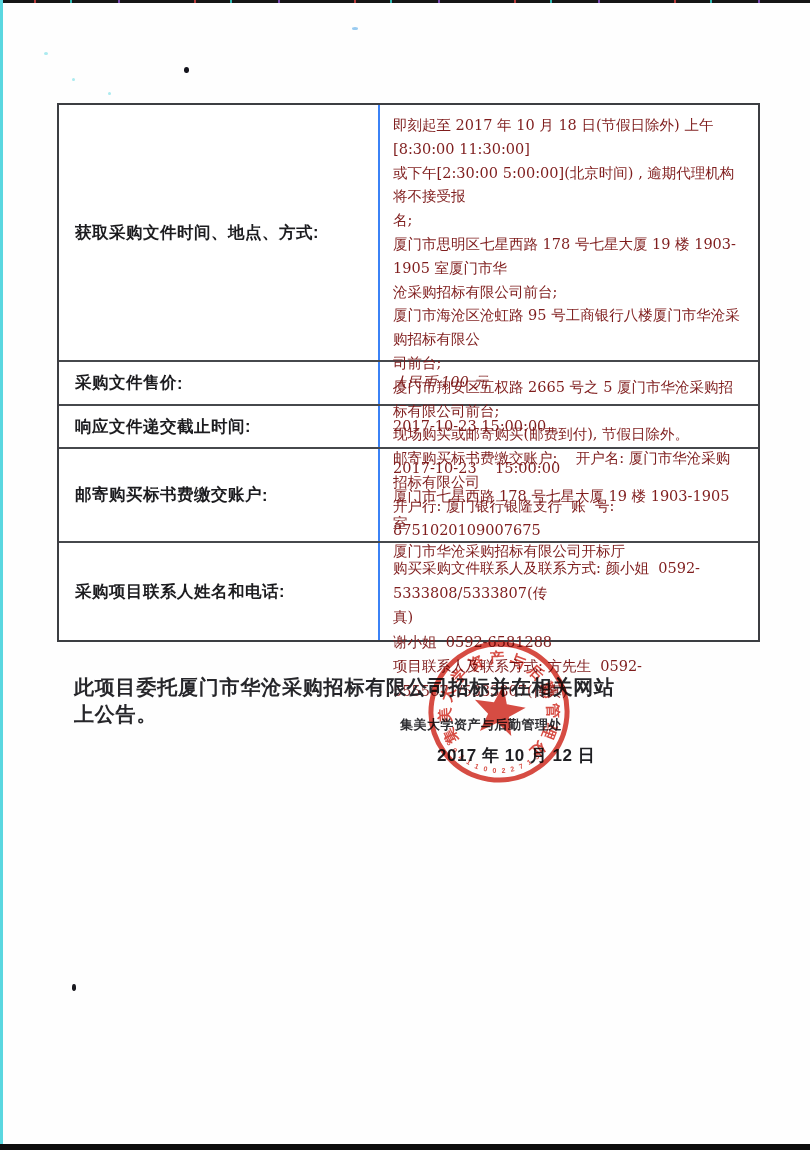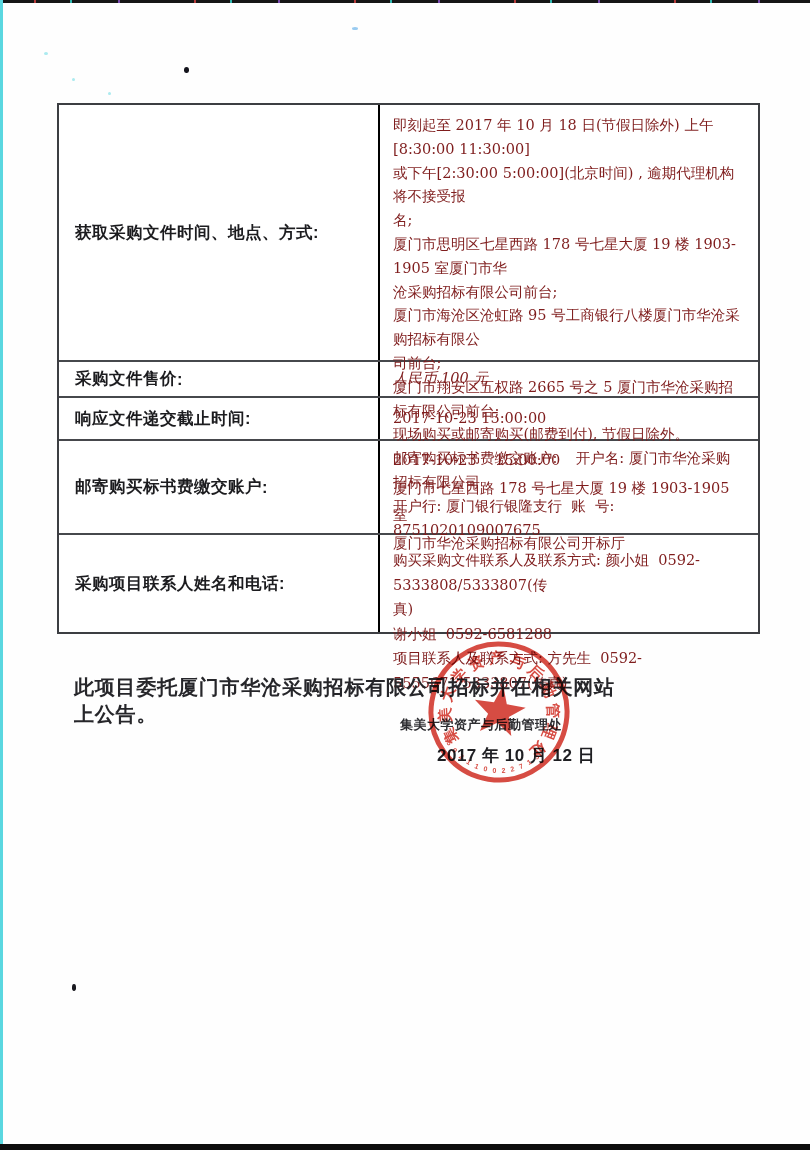--- a/index.html
+++ b/index.html
@@ -24,26 +24,26 @@
   .c7{left:132px;top:262px;width:3px;height:3px;}
   .c8{left:250px;top:296px;width:4px;height:3px;}
   .c9{left:352px;top:27px;width:6px;height:3px;background:rgba(70,160,230,.55);}
   .c10{left:548px;top:292px;width:3px;height:3px;}
 
   
   .doc-table{position:absolute;left:57px;top:103px;width:703px;border:2px solid #3c3e42;box-sizing:border-box;background:#fff;}
   .row{display:flex;box-sizing:border-box;}
   .row + .row{border-top:2px solid #46484c;}
   .cell{box-sizing:border-box;}
-  .label-cell{width:321px;border-right:2px solid #000000;display:flex;align-items:center;padding-left:16px;
+  .label-cell{width:321px;border-right:2px solid #3b82f6;display:flex;align-items:center;padding-left:16px;
       font-weight:bold;font-size:16.5px;letter-spacing:.5px;color:#1c1c1f;}
   .value-cell{flex:1;padding:0 14px 0 13px;font-family:"DejaVu Serif","Liberation Serif",serif;
       color:#7f1d1d;font-size:14.5px;white-space:pre-wrap;line-height:23.8px;}
   .r1{height:255px;} .r1 .value-cell{padding-top:9px;}
-  .r2{height:36px;}  .r2 .value-cell{display:flex;align-items:center;font-style:italic;}
+  .r2{height:44px;}  .r2 .value-cell{display:flex;align-items:center;font-style:italic;}
   .r3{height:43px;}  .r3 .value-cell{display:flex;align-items:center;}
   .r4{height:94px;}  .r4 .value-cell{padding-top:6px;line-height:27.5px;}
   .r5{height:99px;}  .r5 .value-cell{padding-top:13px;line-height:24.5px;}
 
   
   .note{position:absolute;left:74px;top:674px;width:560px;font-weight:bold;font-size:20px;
         letter-spacing:.8px;color:#26262a;}
   .org{position:absolute;left:400px;top:716px;font-weight:bold;font-size:13px;letter-spacing:.5px;color:#2e2e32;}
   .date{position:absolute;left:437px;top:744px;font-weight:bold;font-size:17px;letter-spacing:.5px;color:#1e1e22;}
 

